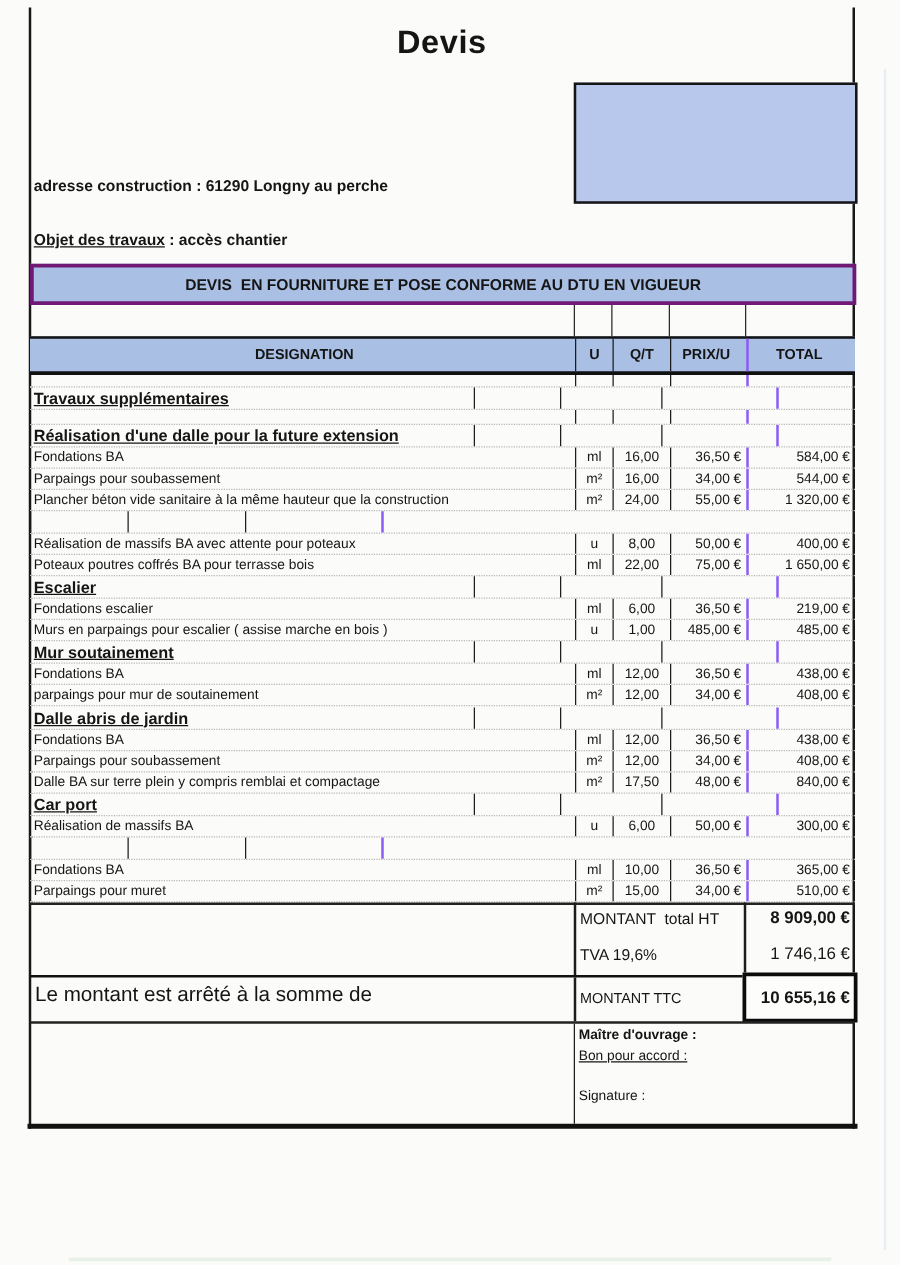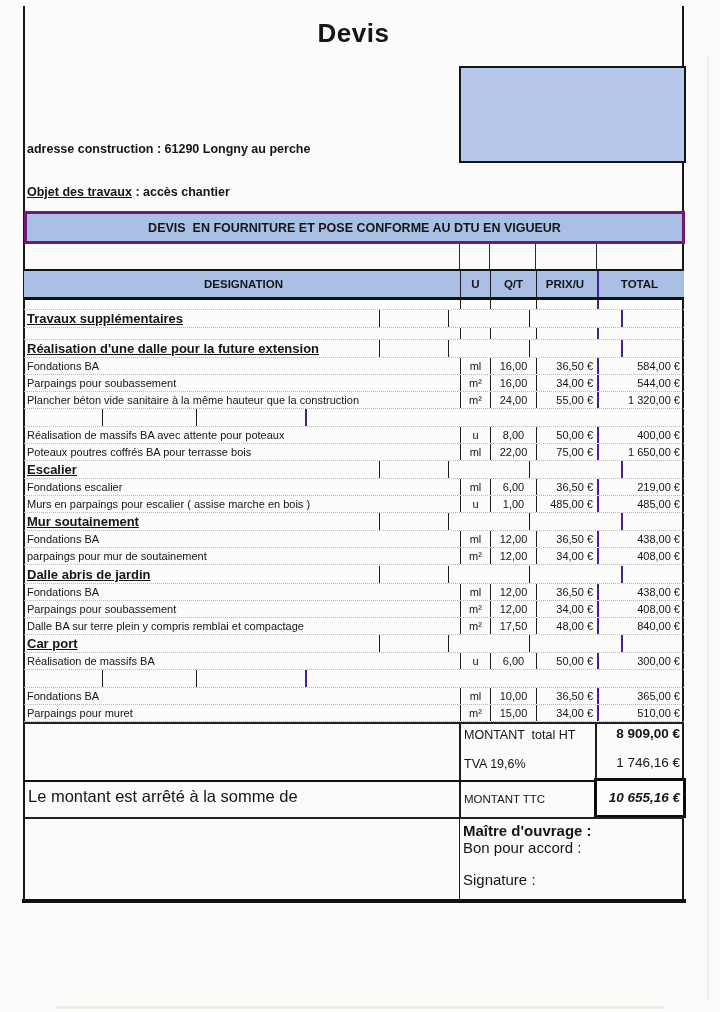--- a/index.html
+++ b/index.html
@@ -42,21 +42,21 @@
   .trow{display:flex;box-sizing:border-box;border-bottom:1px dotted #b9b9b9;flex:0 0 auto;}
   .trow.item{height:17px;}
   .trow.section{height:18px;gap:48px;}
   .trow.spacer{height:12px;}
   .trow.spacer_sm{height:10px;}
   .cell{box-sizing:border-box;overflow:hidden;white-space:nowrap;}
   .c-des{width:436px;padding-left:3px;}
   .c-u{width:30px;border-left:1px solid #1c1c1c;text-align:center;}
   .c-qt{width:46px;border-left:1px solid #1c1c1c;text-align:center;}
   .c-prix{width:61px;border-left:1px solid #1c1c1c;text-align:right;padding-right:4px;}
-  .c-total{width:87px;border-left:2px solid #4c1d95;text-align:right;padding-right:4px;}
+  .c-total{width:87px;border-left:2px solid #8b5cf6;text-align:right;padding-right:4px;}
   .trow .cell{font-size:11px;line-height:16px;}
   .trow.section .c-des{font-size:13px;font-weight:bold;text-decoration:underline;line-height:17px;}
 
   
   .hline{position:absolute;left:24px;width:660px;background:#222;}
   .l-722{top:722px;height:2px;}
   .l-780{top:780px;height:2px;background:#111;}
   .l-817{top:817px;height:2px;}
   .vseg{position:absolute;background:#1c1c1c;}
   .v460a{left:459px;top:722px;width:2px;height:58px;}
@@ -65,28 +65,28 @@
   .v460c{left:459px;top:819px;width:1px;height:80px;}
   .sum-label{position:absolute;left:464px;font-size:12.5px;white-space:pre;}
   .ht-label{top:728px;}
   .tva-label{top:757px;}
   .sum-val{position:absolute;left:598px;width:82px;text-align:right;font-size:13.5px;}
   .ht-val{top:726px;font-weight:bold;}
   .tva-val{top:755px;}
   .sentence{position:absolute;left:28px;top:787px;font-size:16.5px;}
   .ttc-label{position:absolute;left:464px;top:793px;font-size:11.5px;}
   .ttc-box{position:absolute;left:594px;top:778px;width:92px;height:40px;box-sizing:border-box;
-    border:3px solid #0c0c0c;background:#fdfdfc;font-style:italic;}
+    border:3px solid #0c0c0c;background:#fdfdfc;}
   .ttc-box .val{display:block;text-align:right;padding-right:3px;line-height:33px;
     font-size:13.5px;font-weight:bold;}
 
   
-  .sig-label{position:absolute;left:463px;font-size:15px;}
+  .sig-label{position:absolute;left:463px;font-size:11px;}
   .maitre{top:822px;font-weight:bold;}
-  .bon{top:839px;}
+  .bon{top:839px;text-decoration:underline;}
   .sig{top:871px;}
 </style>
 </head>
 <body>
 
 <div class="page">
 
   <div class="vborder left"></div>
   <div class="vborder right"></div>
   <div class="artifact-right"></div>

